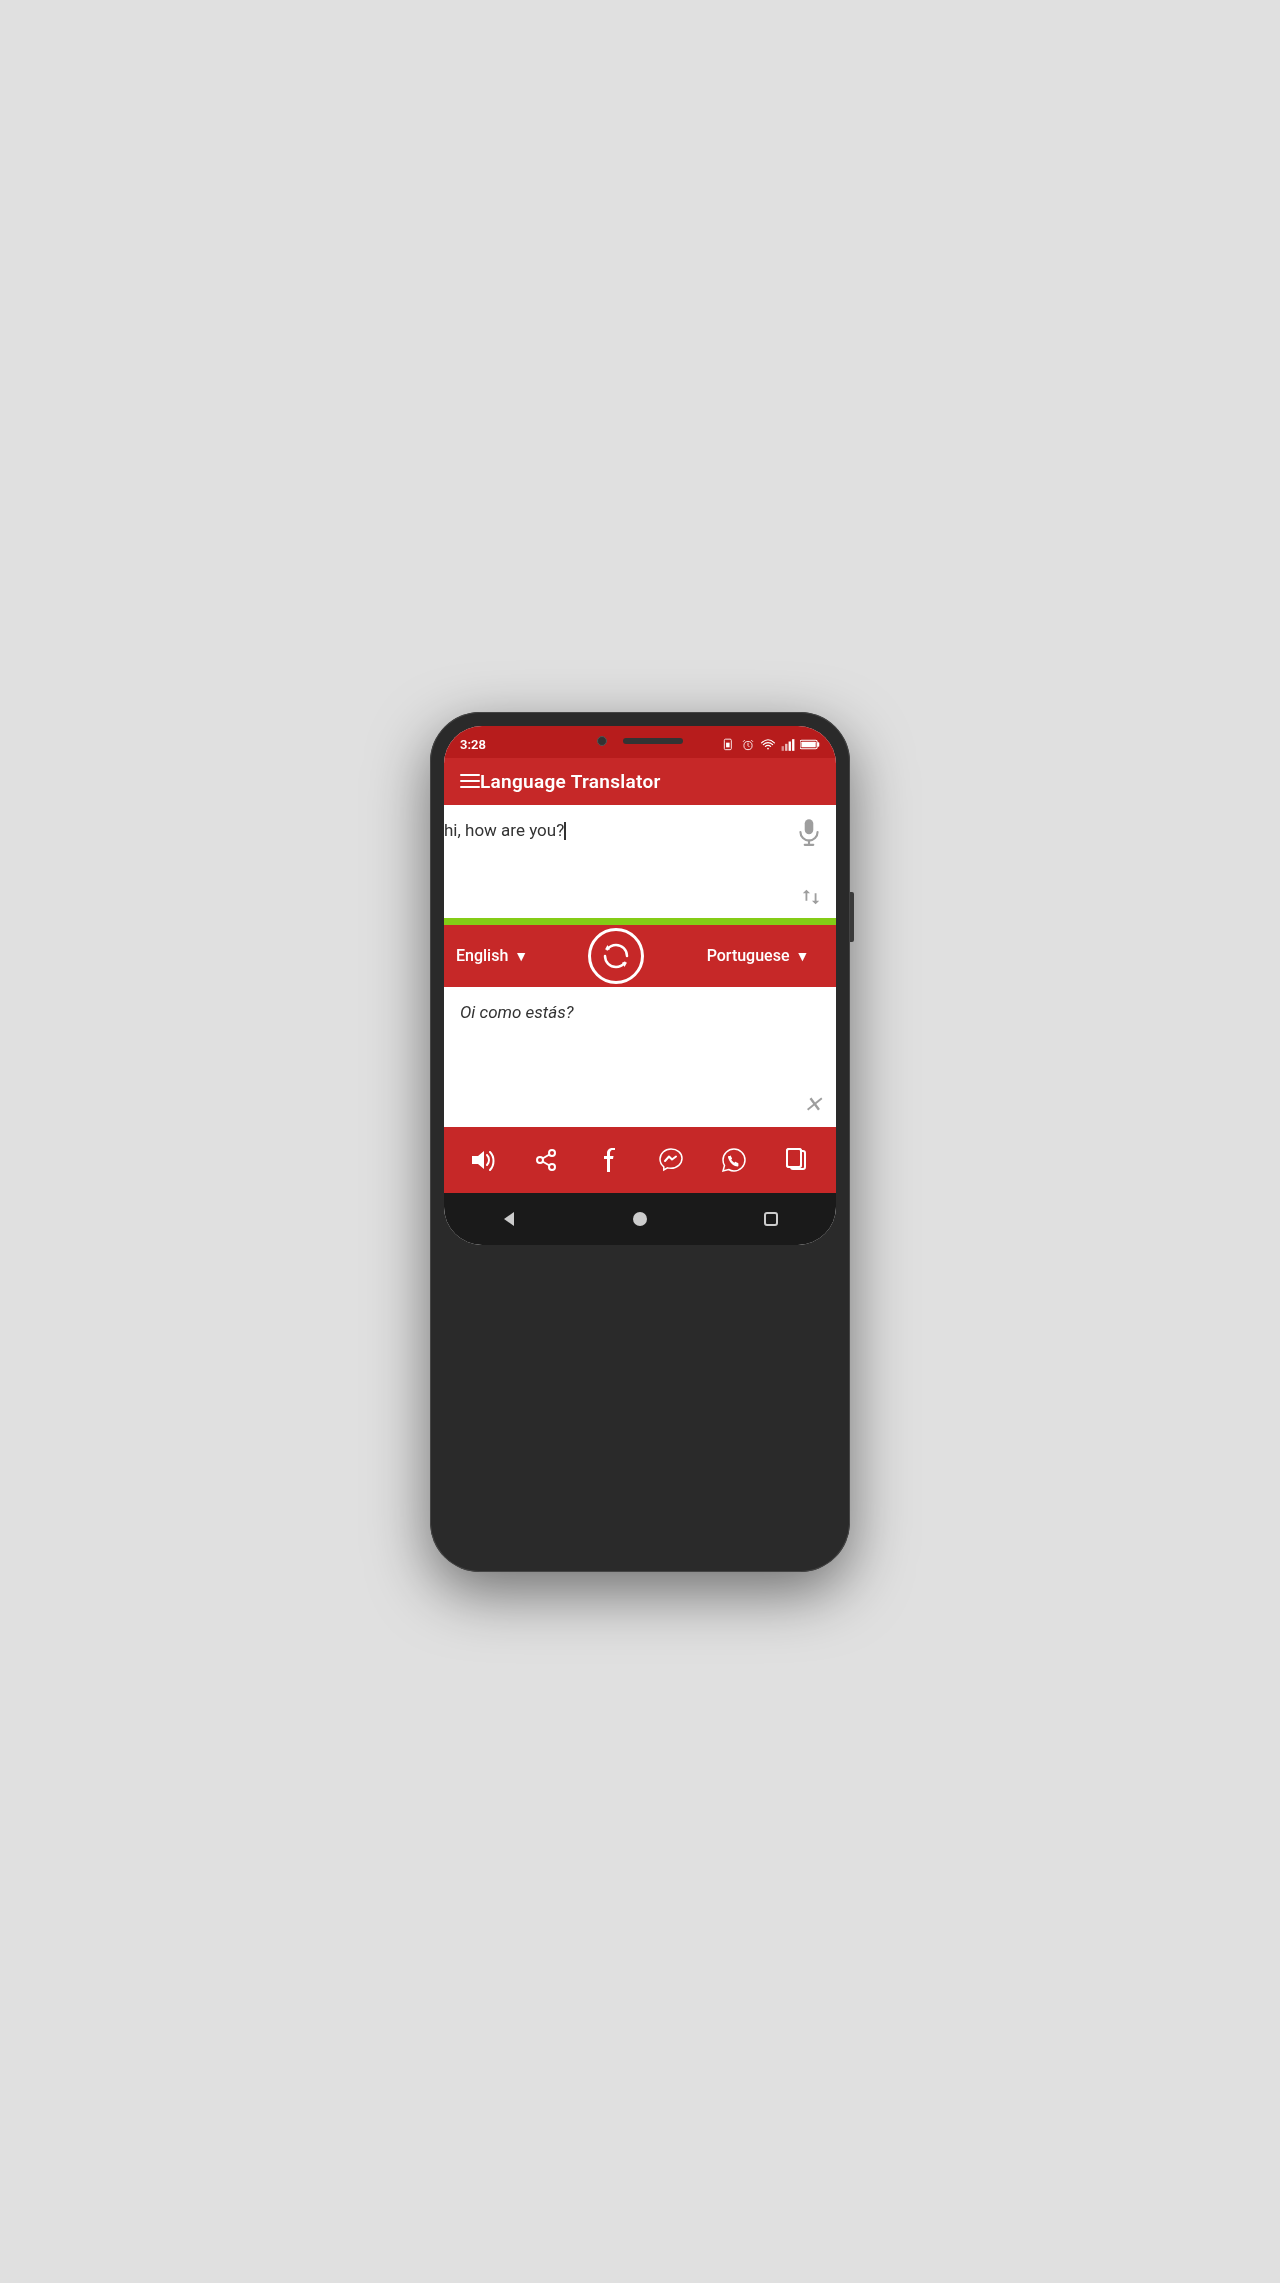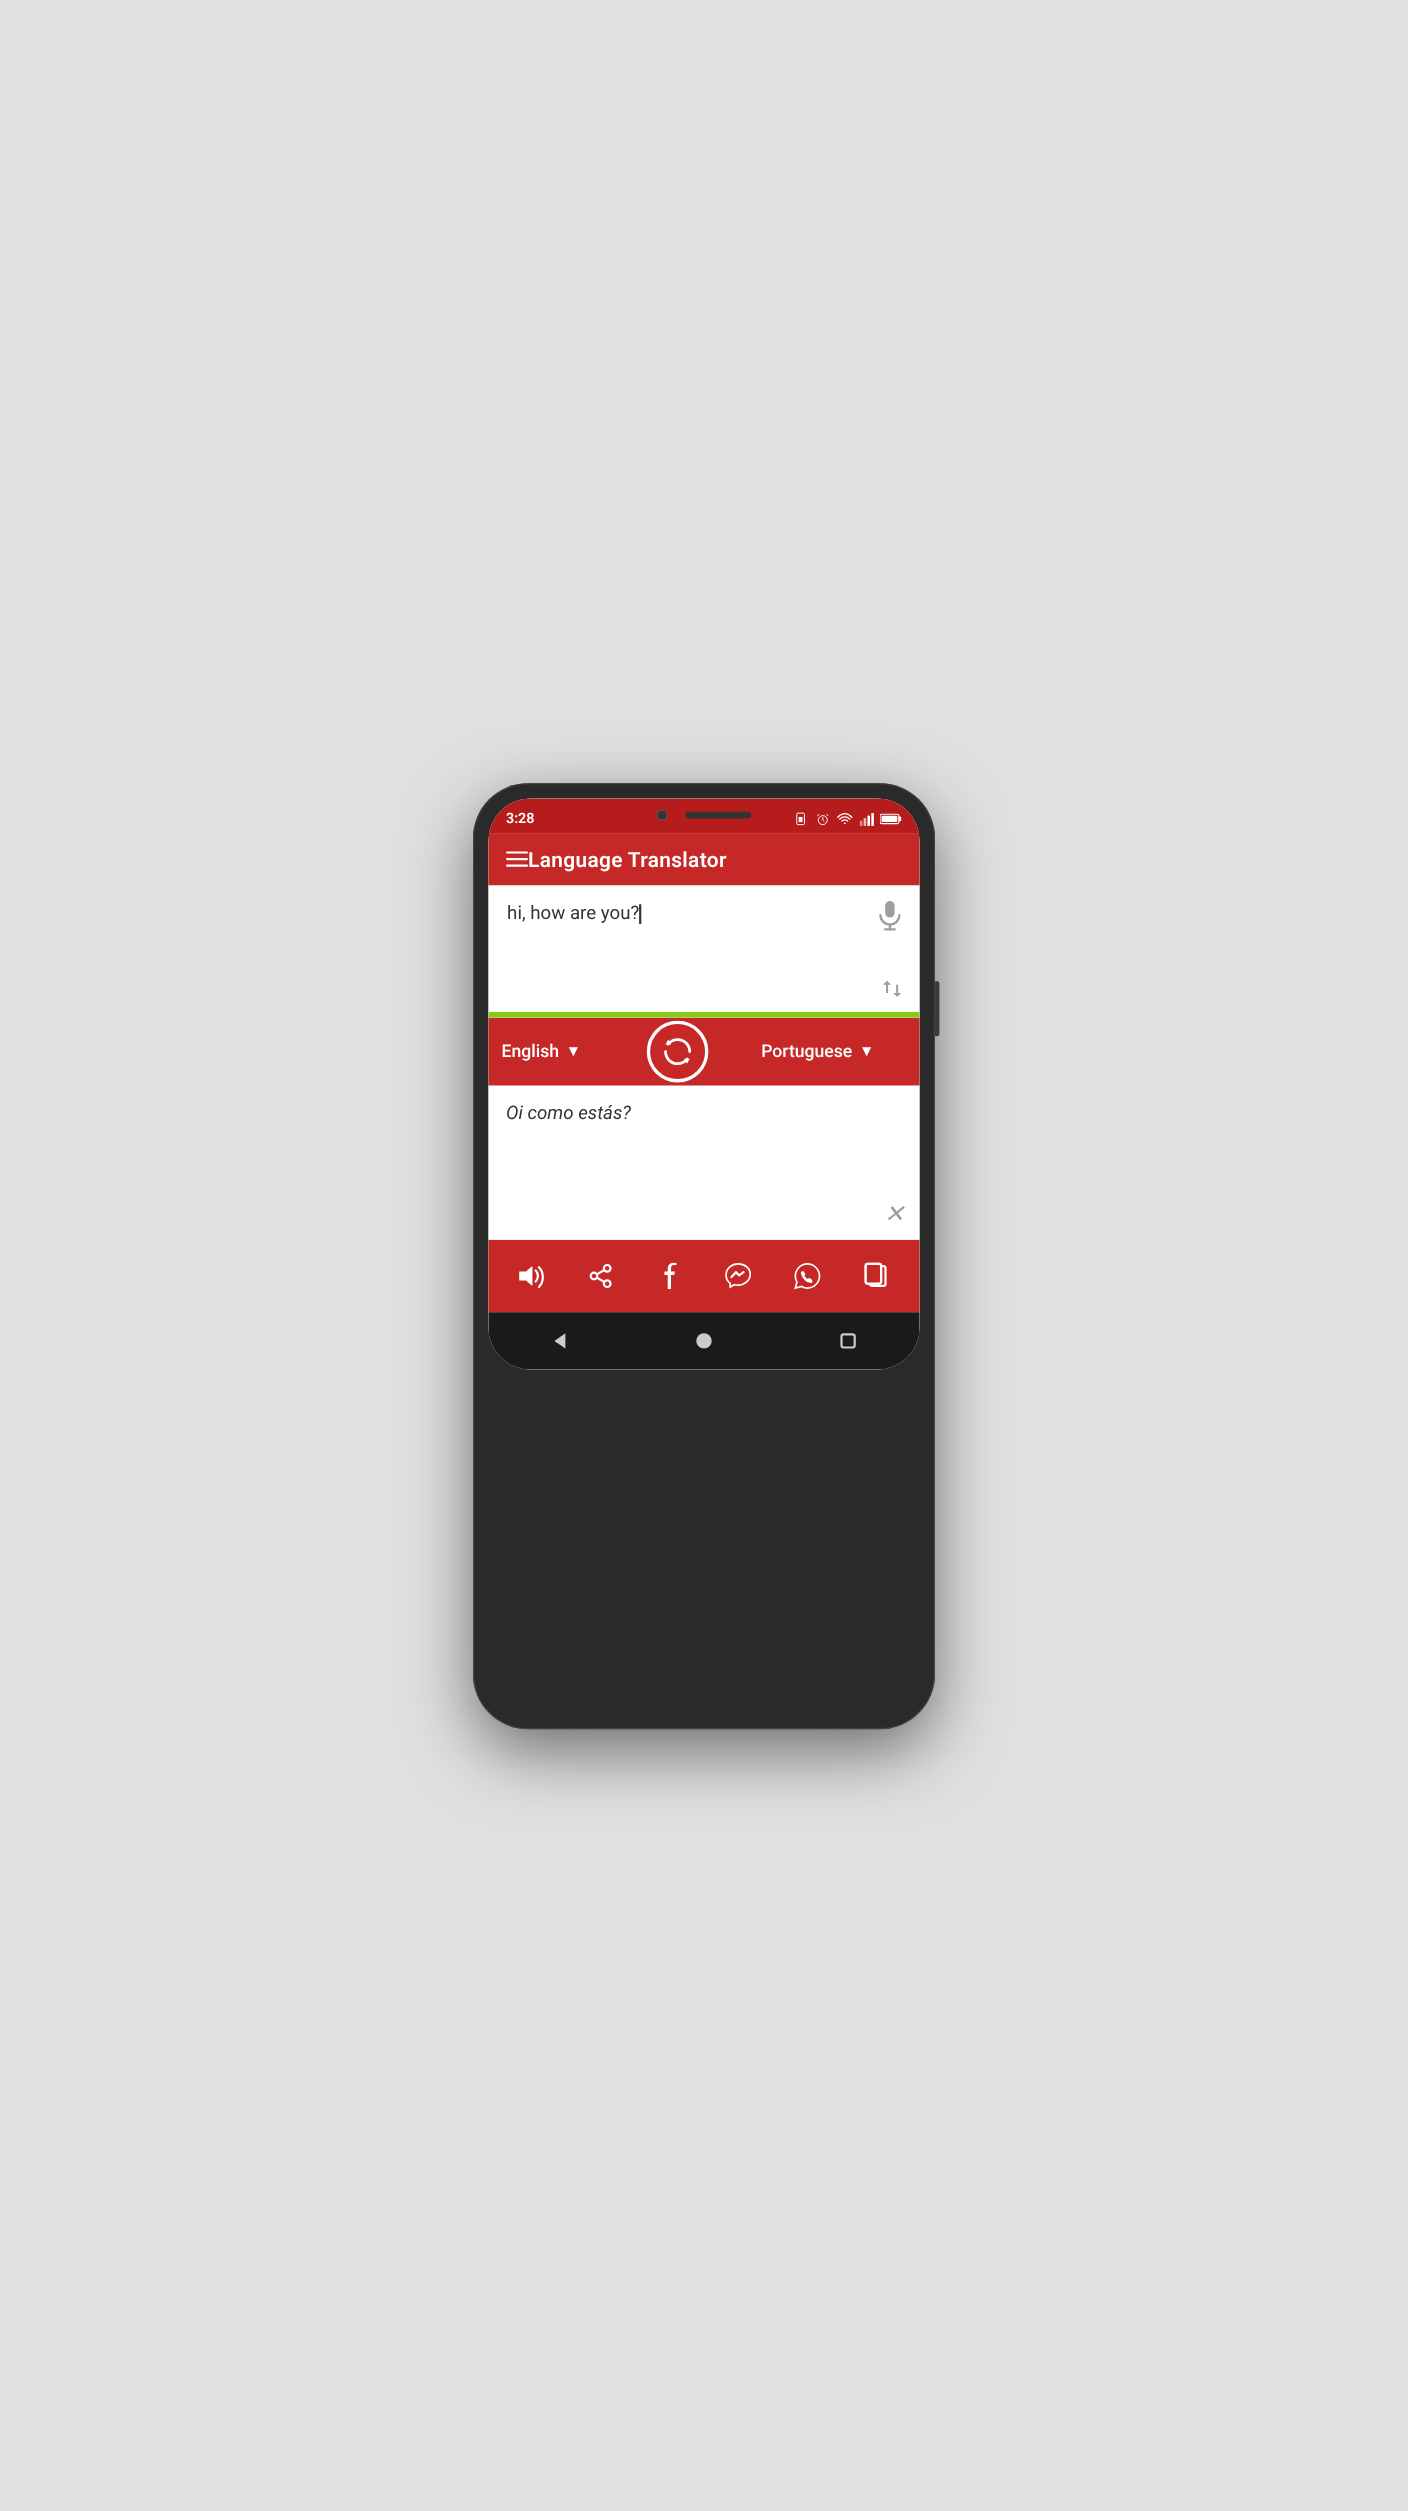--- a/index.html
+++ b/index.html
@@ -120,24 +120,24 @@
     .app-title {
       color: white;
       font-size: 19px;
       font-weight: 600;
       letter-spacing: 0.3px;
     }
 
     
     .input-area {
       background: white;
-      padding: 14px 17px;
+      padding: 14px 0;
       position: relative;
       min-height: 120px;
-      border-bottom: 5px solid #84cc16;
+      border-bottom: 7px solid #84cc16;
       flex-shrink: 0;
     }
 
     .input-text {
       font-size: 17px;
       color: #333;
       line-height: 1.4;
       min-height: 60px;
     }
 
@@ -209,21 +209,21 @@
       align-items: center;
       justify-content: center;
       cursor: pointer;
       flex-shrink: 0;
     }
 
     .lang-selector-right {
       display: flex;
       align-items: center;
       gap: 6px;
-      justify-content: flex-start;
+      justify-content: center;
       cursor: pointer;
       flex: 1;
       margin-left: 48px;
     }
 
     
     .output-area {
       background: white;
       padding: 14px 16px;
       position: relative;

